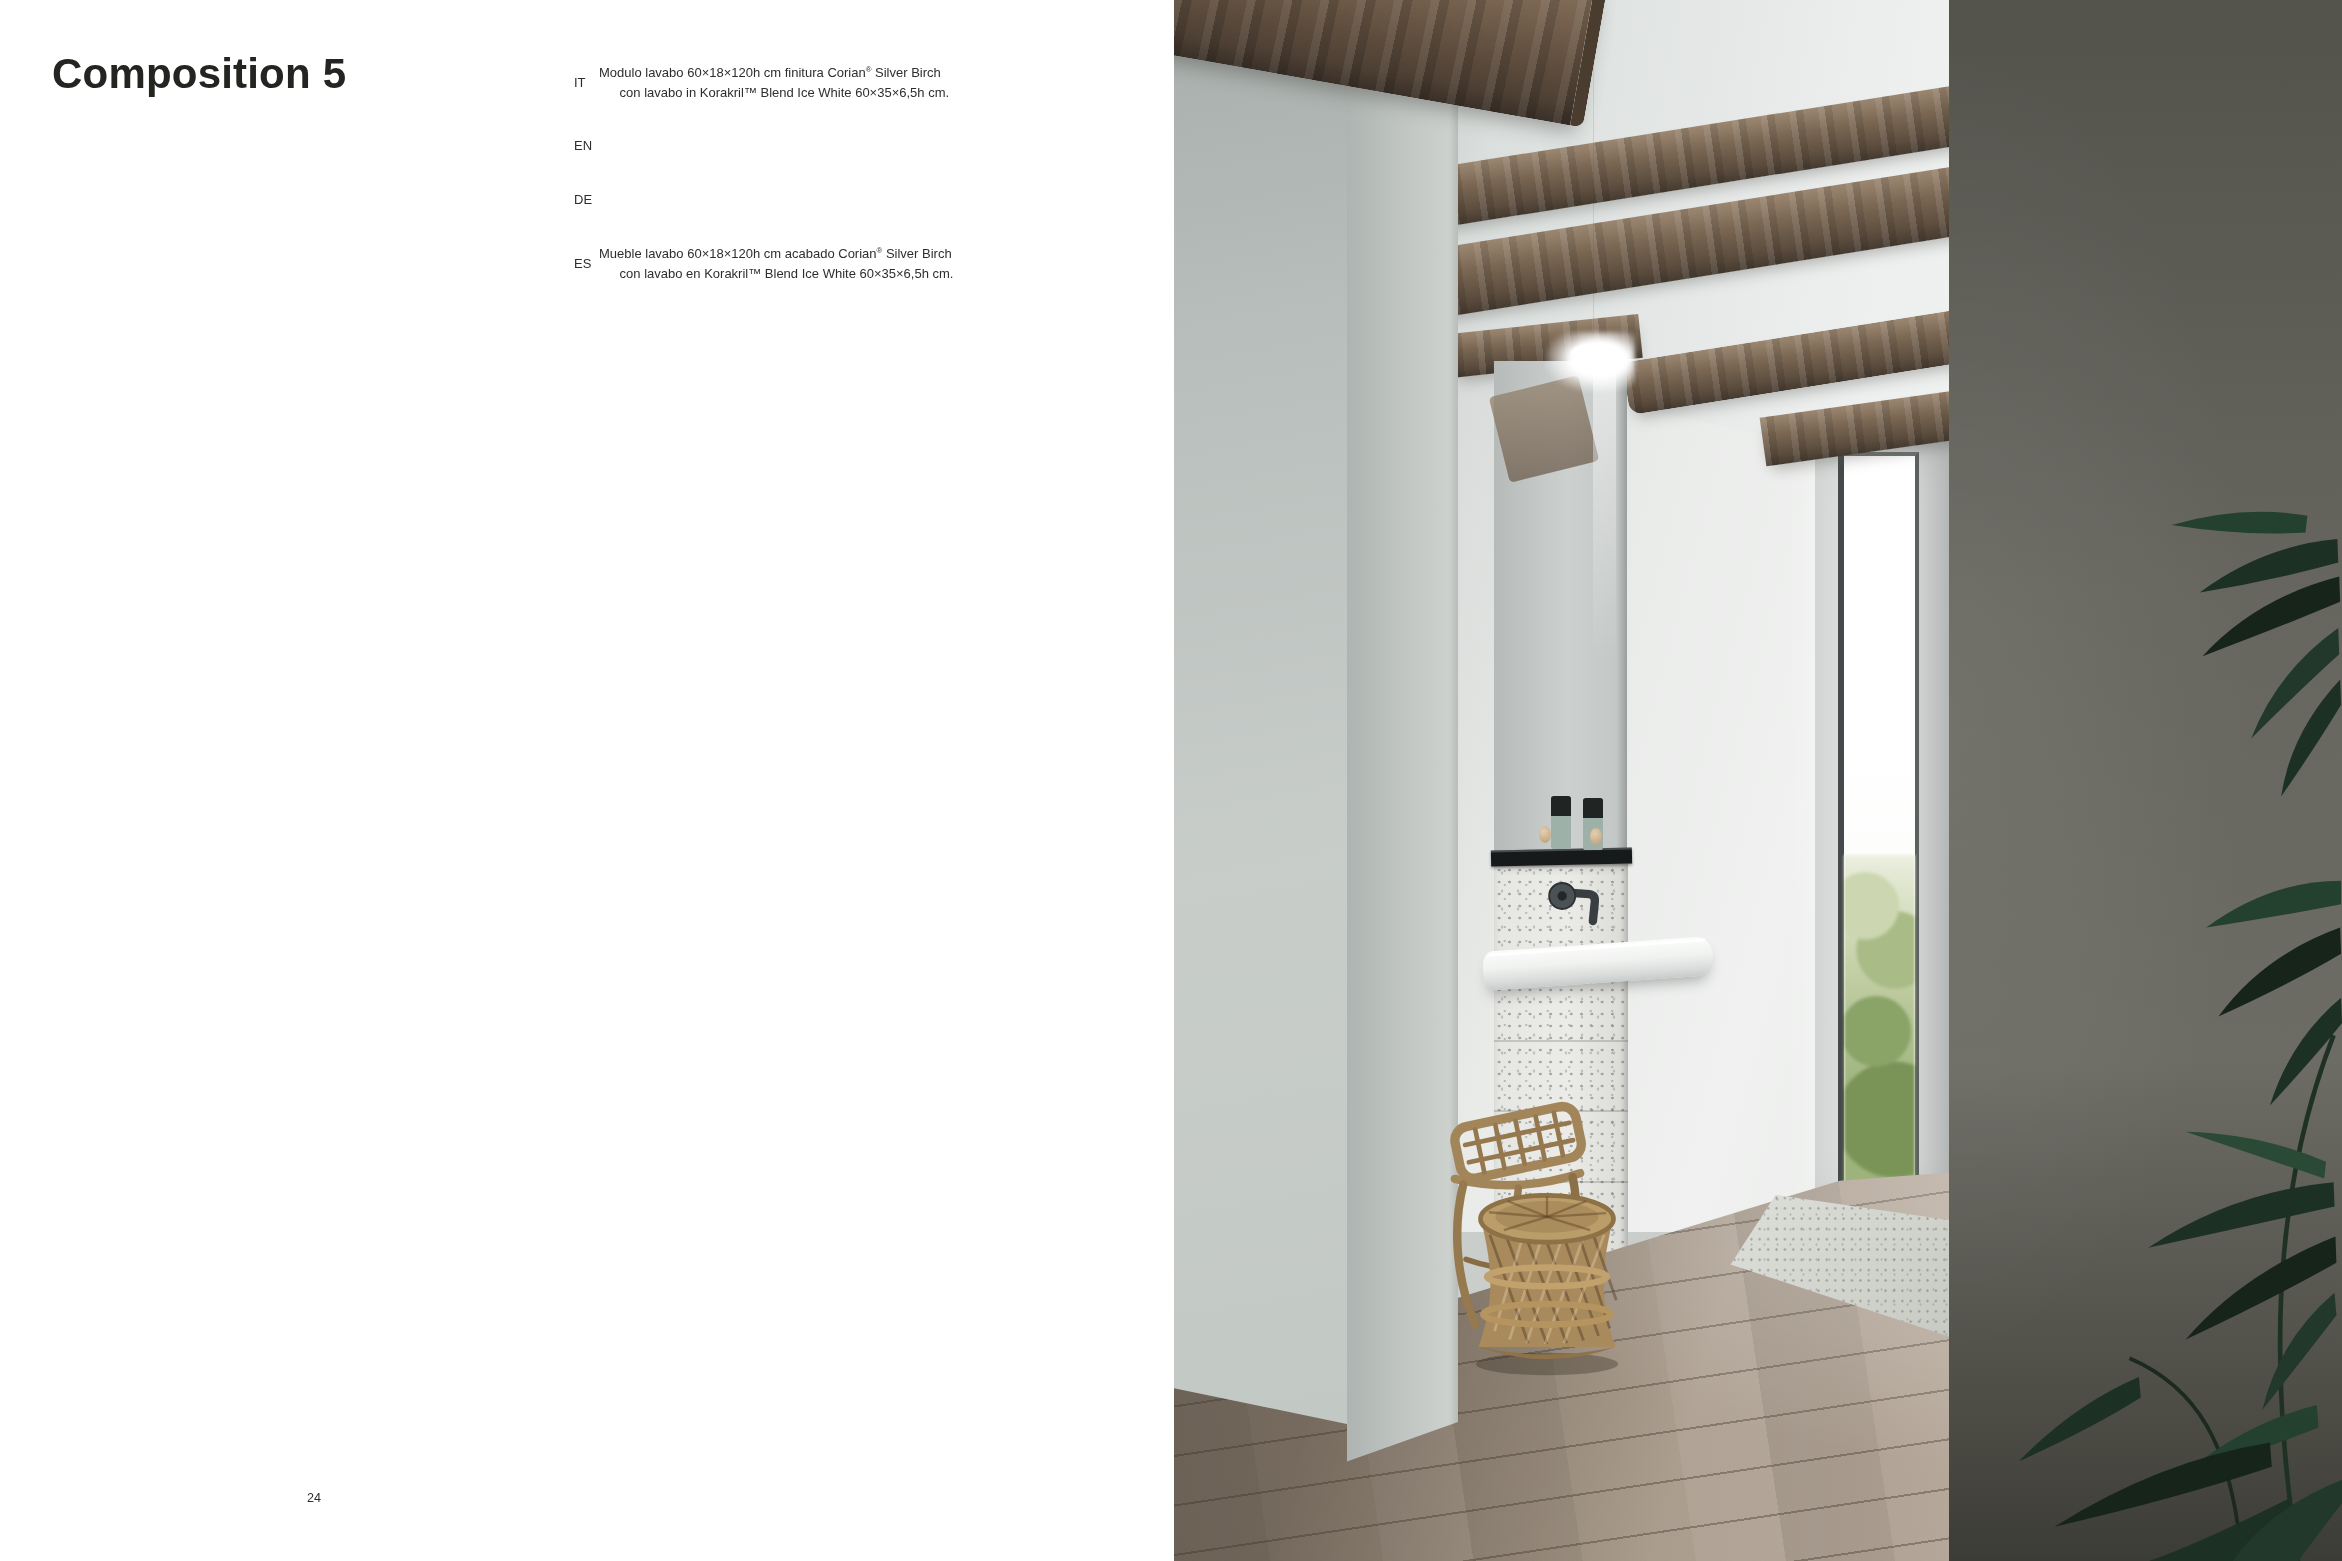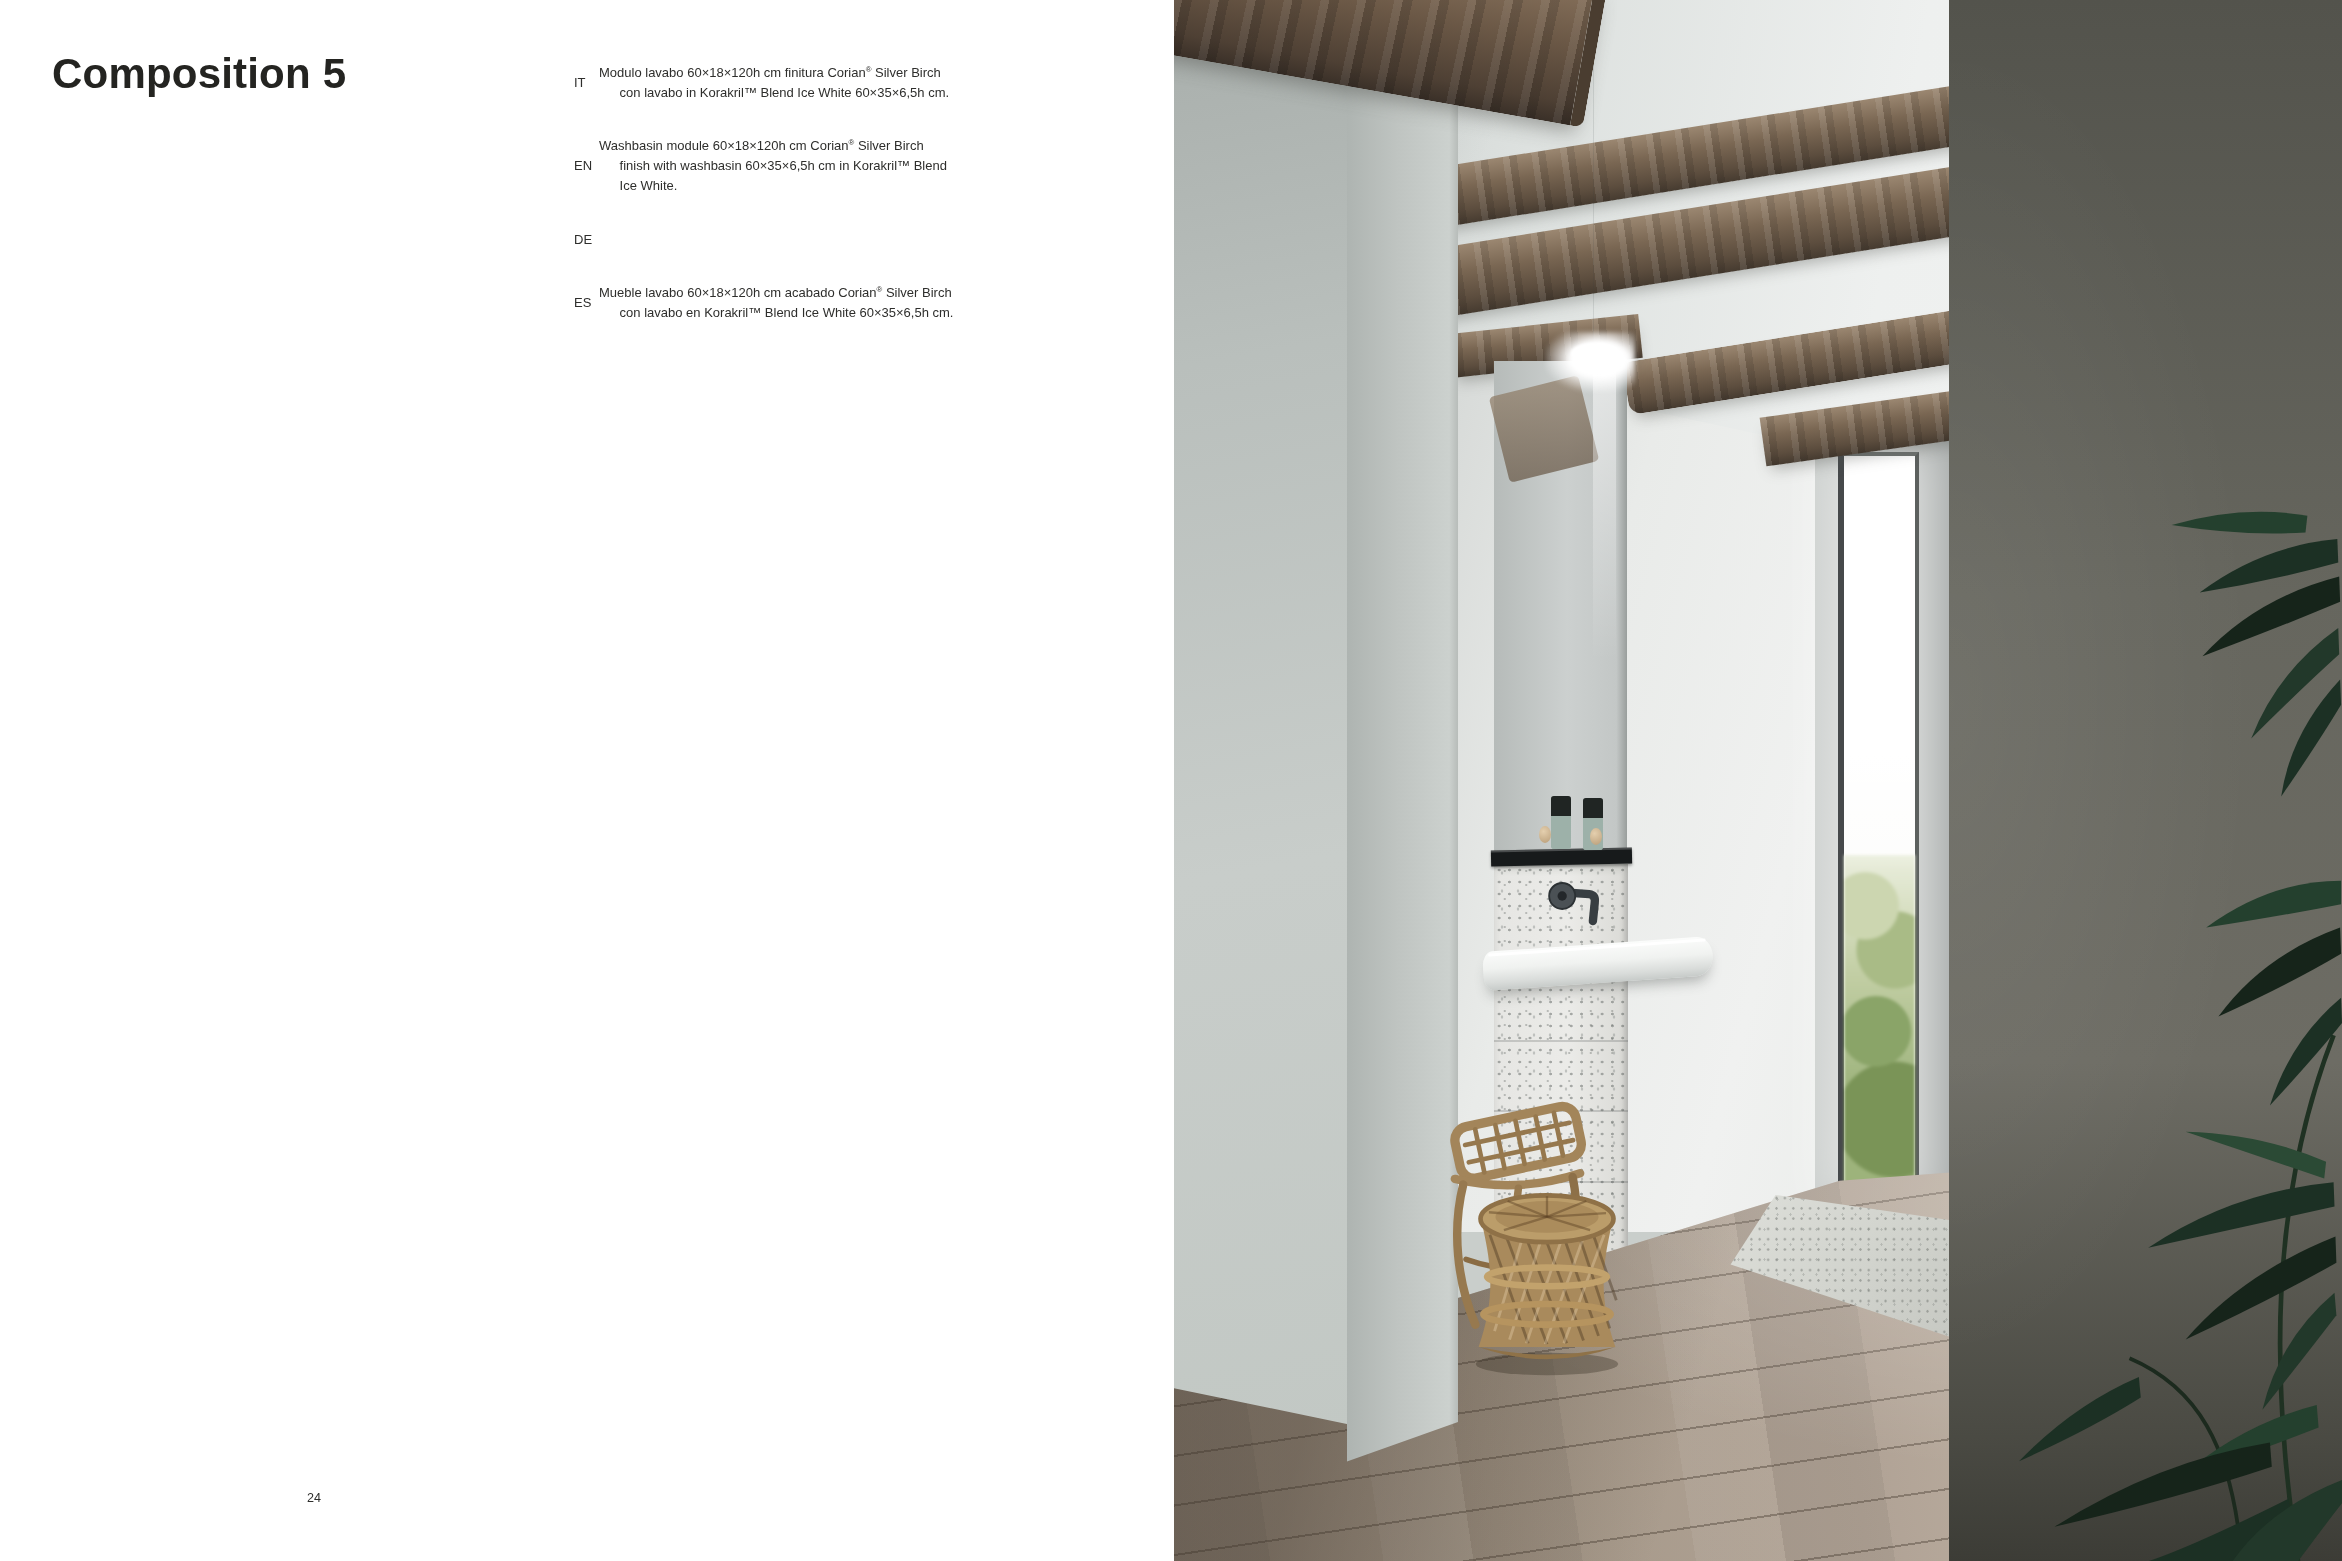--- a/index.html
+++ b/index.html
@@ -147,21 +147,20 @@
 
   <h1 class="page-title">Composition 5</h1>
 
   <div class="desc-block">
       <div class="lang-row">
         <span class="lang-code">IT</span>
         <p class="lang-text">Modulo lavabo 60×18×120h cm finitura Corian<sup class="reg">®</sup> Silver Birch<br>con lavabo in Korakril™ Blend Ice White 60×35×6,5h cm.</p>
       </div>
       <div class="lang-row">
         <span class="lang-code">EN</span>
-        <p class="lang-text">Washbasin module 60×18×120h cm Corian<sup class="reg">®</sup> Silver Birch<br>finish with washbasin 60×35×6,5h cm in Korakril™ Blend<br>Ice White.</p>
       </div>
       <div class="lang-row">
         <span class="lang-code">DE</span>
       </div>
       <div class="lang-row">
         <span class="lang-code">ES</span>
         <p class="lang-text">Mueble lavabo 60×18×120h cm acabado Corian<sup class="reg">®</sup> Silver Birch<br>con lavabo en Korakril™ Blend Ice White 60×35×6,5h cm.</p>
       </div>
     </div>
 

